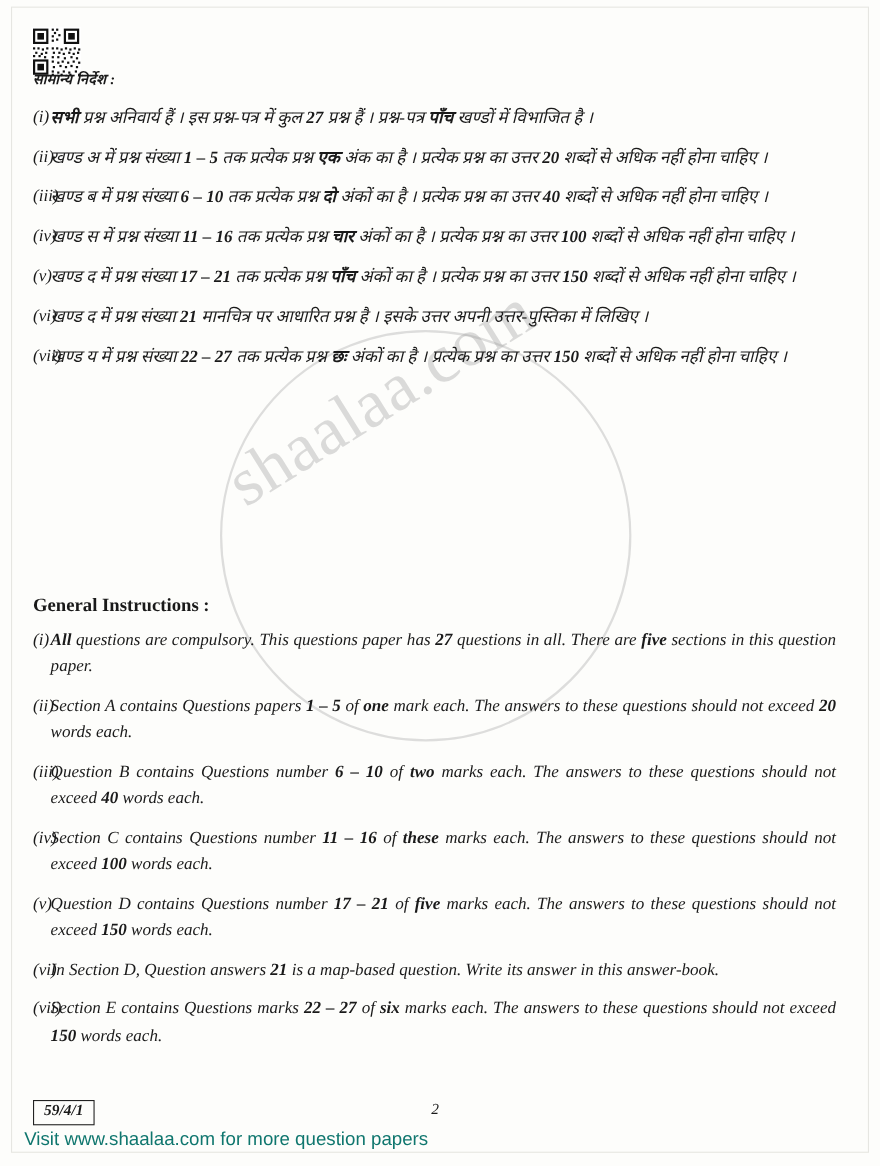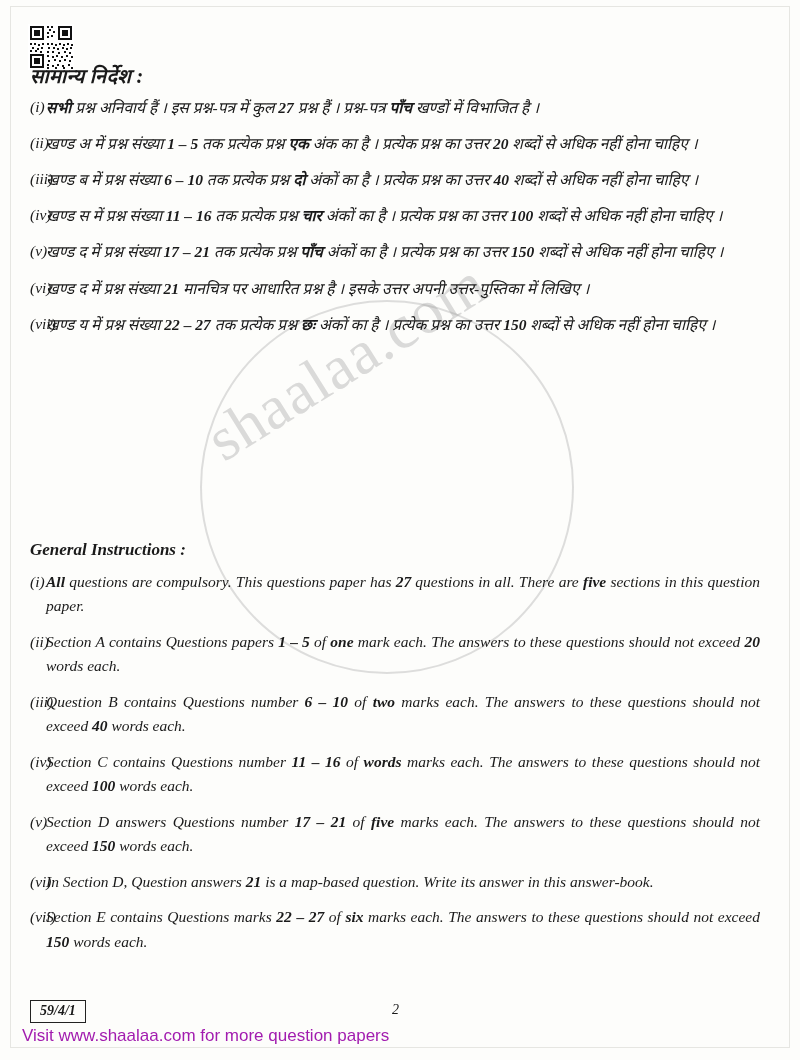--- a/index.html
+++ b/index.html
@@ -77,31 +77,30 @@
     position: absolute;
     left: 0; top: 0;
     width: 800px;
     z-index: 10;
   }
 
   .heading-hi {
     position: absolute;
     left: 30px;
     top: 62px;
-    font-size: 20px;
+    font-size: 13px;
     font-weight: bold;
     font-style: italic;
     letter-spacing: 0.3px;
   }
 
   .heading-en {
     margin: 0 12px 6px 30px;
     font-size: 17px;
     font-weight: bold;
-    font-style: italic;
   }
 
   .list {
     position: absolute;
     left: 0;
     width: 800px;
   }
   .item {
     display: flex;
     align-items: flex-start;
@@ -163,21 +162,21 @@
     top: 2px;
     font-size: 14px;
     font-style: italic;
   }
   .visit-line {
     position: absolute;
     left: 22px;
     top: 1026px;
     font-family: "Liberation Sans", sans-serif;
     font-size: 17px;
-    color: #a21caf;
+    color: #0f766e;
     z-index: 20;
   }
 </style>
 </head>
 <body>
 
 <div class="page">
   <div class="scan-edge"></div>
 
   <div class="qr">
@@ -308,25 +307,25 @@
         <div class="item">
           <div class="marker">(ii)</div>
           <div class="body-en"><span>Section A contains Questions papers </span><span class="b">1 – 5</span><span> of </span><span class="b">one</span><span> mark each. The answers to these questions should not exceed </span><span class="b">20</span><span> words each.</span></div>
         </div>
         <div class="item">
           <div class="marker">(iii)</div>
           <div class="body-en"><span>Question B contains Questions number </span><span class="b">6 – 10</span><span> of </span><span class="b">two</span><span> marks each. The answers to these questions should not exceed </span><span class="b">40</span><span> words each.</span></div>
         </div>
         <div class="item">
           <div class="marker">(iv)</div>
-          <div class="body-en"><span>Section C contains Questions number </span><span class="b">11 – 16</span><span> of </span><span class="b">words</span><span> marks each. The answers to these questions should not exceed </span><span class="b">100</span><span> words each.</span></div>
+          <div class="body-en"><span>Section C contains Questions number </span><span class="b">11 – 16</span><span> of </span><span class="b">these</span><span> marks each. The answers to these questions should not exceed </span><span class="b">100</span><span> words each.</span></div>
         </div>
         <div class="item">
           <div class="marker">(v)</div>
-          <div class="body-en"><span>Section D answers Questions number </span><span class="b">17 – 21</span><span> of </span><span class="b">five</span><span> marks each. The answers to these questions should not exceed </span><span class="b">150</span><span> words each.</span></div>
+          <div class="body-en"><span>Question D contains Questions number </span><span class="b">17 – 21</span><span> of </span><span class="b">five</span><span> marks each. The answers to these questions should not exceed </span><span class="b">150</span><span> words each.</span></div>
         </div>
         <div class="item">
           <div class="marker">(vi)</div>
           <div class="body-en"><span>In Section D, Question answers </span><span class="b">21</span><span> is a map-based question. Write its answer in this answer-book.</span></div>
         </div>
         <div class="item">
           <div class="marker">(vii)</div>
           <div class="body-en"><span>Section E contains Questions marks </span><span class="b">22 – 27</span><span> of </span><span class="b">six</span><span> marks each. The answers to these questions should not exceed </span><span class="b">150</span><span> words each.</span></div>
         </div>
       </div>

